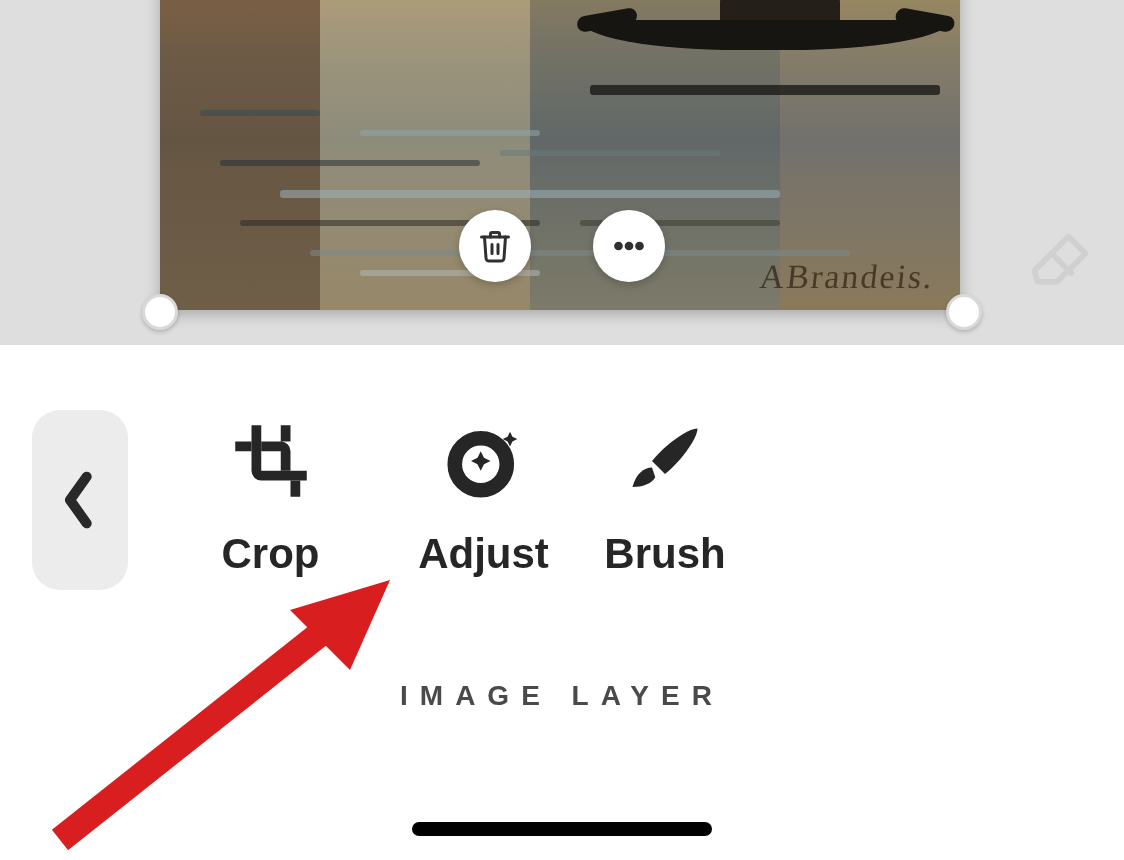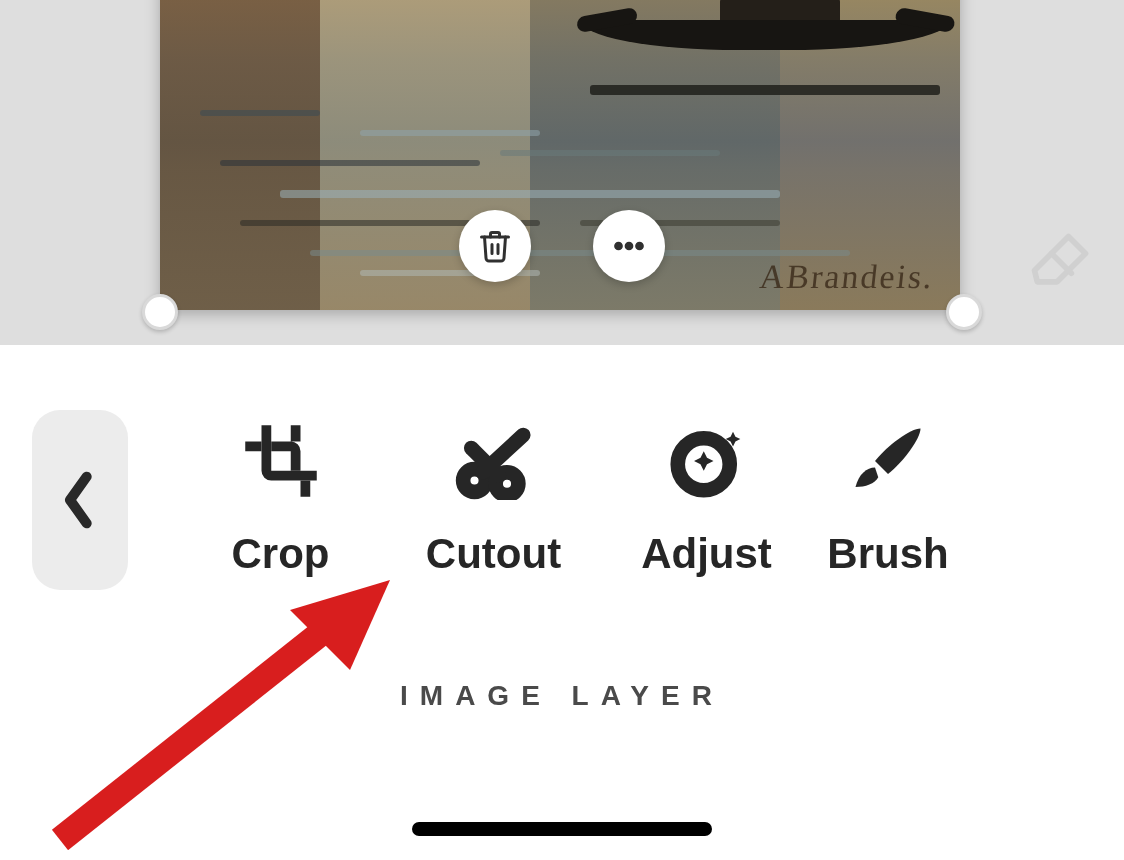--- a/index.html
+++ b/index.html
@@ -98,21 +98,21 @@
   }
   .back-btn {
     width:96px; height:180px; margin-left:32px;
     background:#ececec; border-radius:28px;
     display:flex; align-items:center; justify-content:center;
     cursor:pointer;
   }
   .back-btn svg { width:40px; height:60px; stroke:#292929; stroke-width:6; fill:none; stroke-linecap:round; stroke-linejoin:round;}
   .tools {
     flex:1; display:flex; align-items:flex-start; gap:0;
-    padding-left:46px;
+    padding-left:36px;
   }
   .tool {
     width:213px; display:flex; flex-direction:column; align-items:center; gap:30px;
     cursor:pointer;
   }
   .tool .glyph { width:78px; height:78px; display:flex; align-items:center; justify-content:center;}
   .tool .glyph svg { width:78px; height:78px; fill:#262626; }
   .tool .label { font-size:42px; font-weight:600; color:#262626; }
   .tool.cut .glyph svg,
   .tool.filters .glyph svg { fill:none; stroke:#262626; stroke-width:9; stroke-linecap:round; stroke-linejoin:round;}
@@ -210,31 +210,20 @@
       <div class="glyph">
         <svg viewBox="0 0 48 48">
           <path d="M12 2h6v28h28v6H18a6 6 0 0 1-6-6V2z"></path>
           <path d="M2 12h10v6H2zM30 2h6v10h-6zM36 36h6v10h-6zM18 12h12a6 6 0 0 1 6 6v12h-6V18H18z"></path>
         </svg>
       </div>
       <div class="label">Crop</div>
     </div>
 
 
-    <div class="tool cut">
-      <div class="glyph">
-        <svg viewBox="0 0 48 48">
-          <circle cx="12" cy="36" r="7"></circle>
-          <circle cx="32" cy="38" r="7"></circle>
-          <line x1="17" y1="31" x2="42" y2="8"></line>
-          <line x1="27" y1="33" x2="10" y2="16"></line>
-        </svg>
-      </div>
-      <div class="label">Cutout</div>
-    </div>
 
     <div class="tool filters">
       <div class="glyph">
         <svg viewBox="0 0 48 48">
           <circle cx="22" cy="26" r="16"></circle>
           <path d="M22 18l2 4 4 2-4 2-2 4-2-4-4-2 4-2z" fill="#262626" stroke="none"></path>
           <path d="M40 6l1.5 3 3 1.5-3 1.5L40 15l-1.5-3-3-1.5 3-1.5z" fill="#262626" stroke="none"></path>
         </svg>
       </div>
       <div class="label">Adjust</div>

